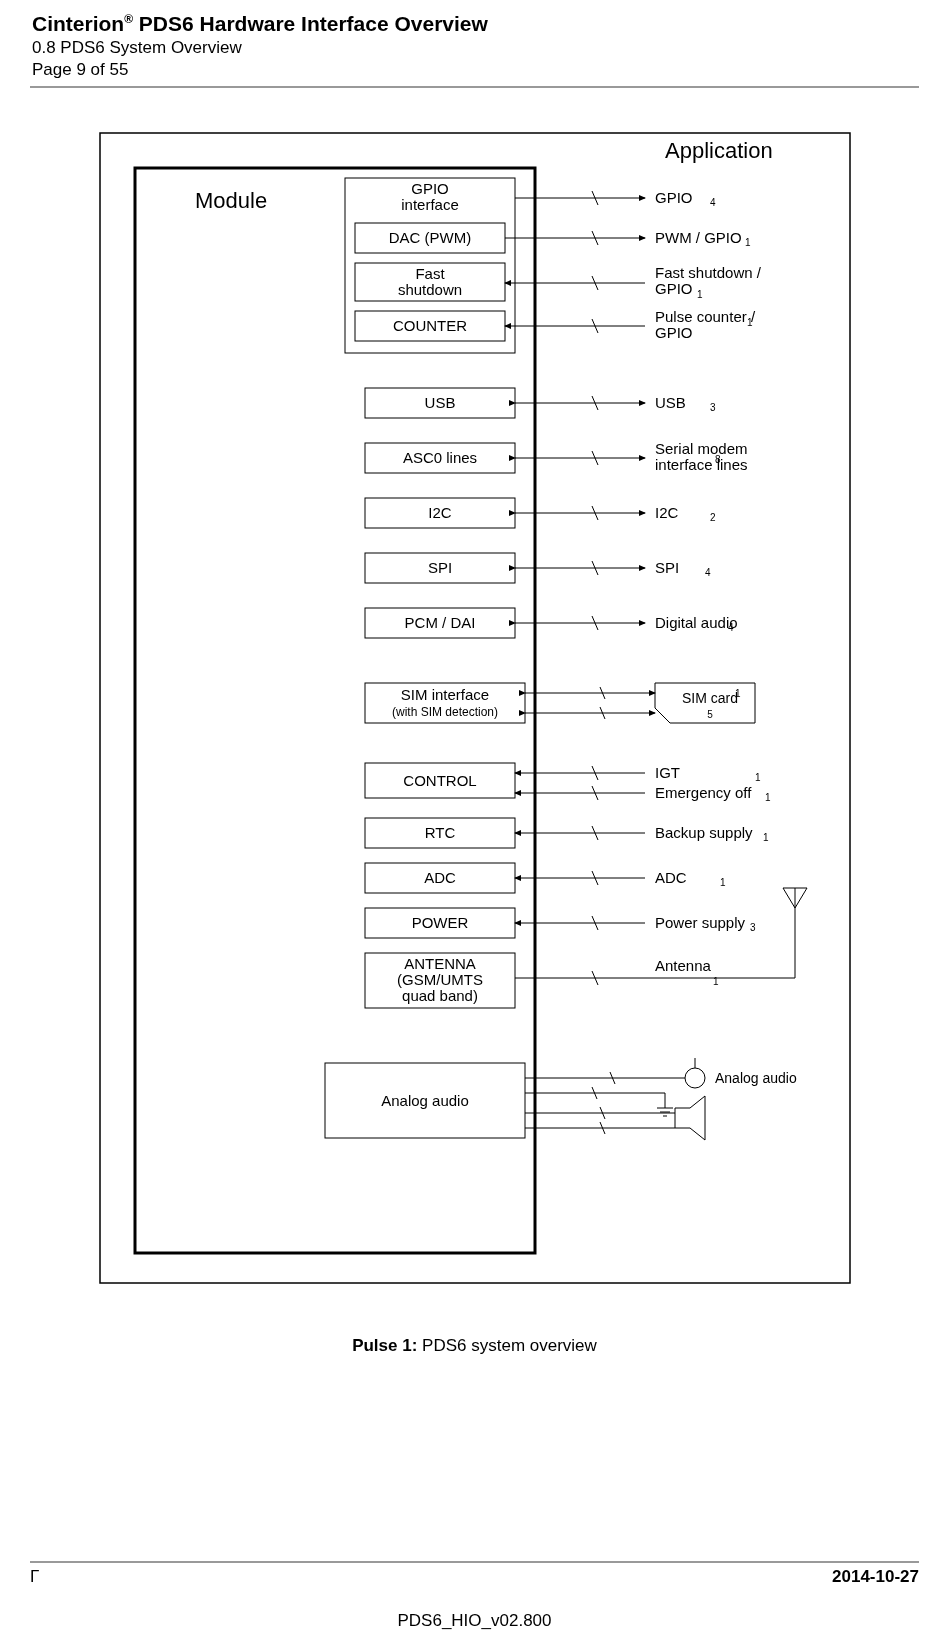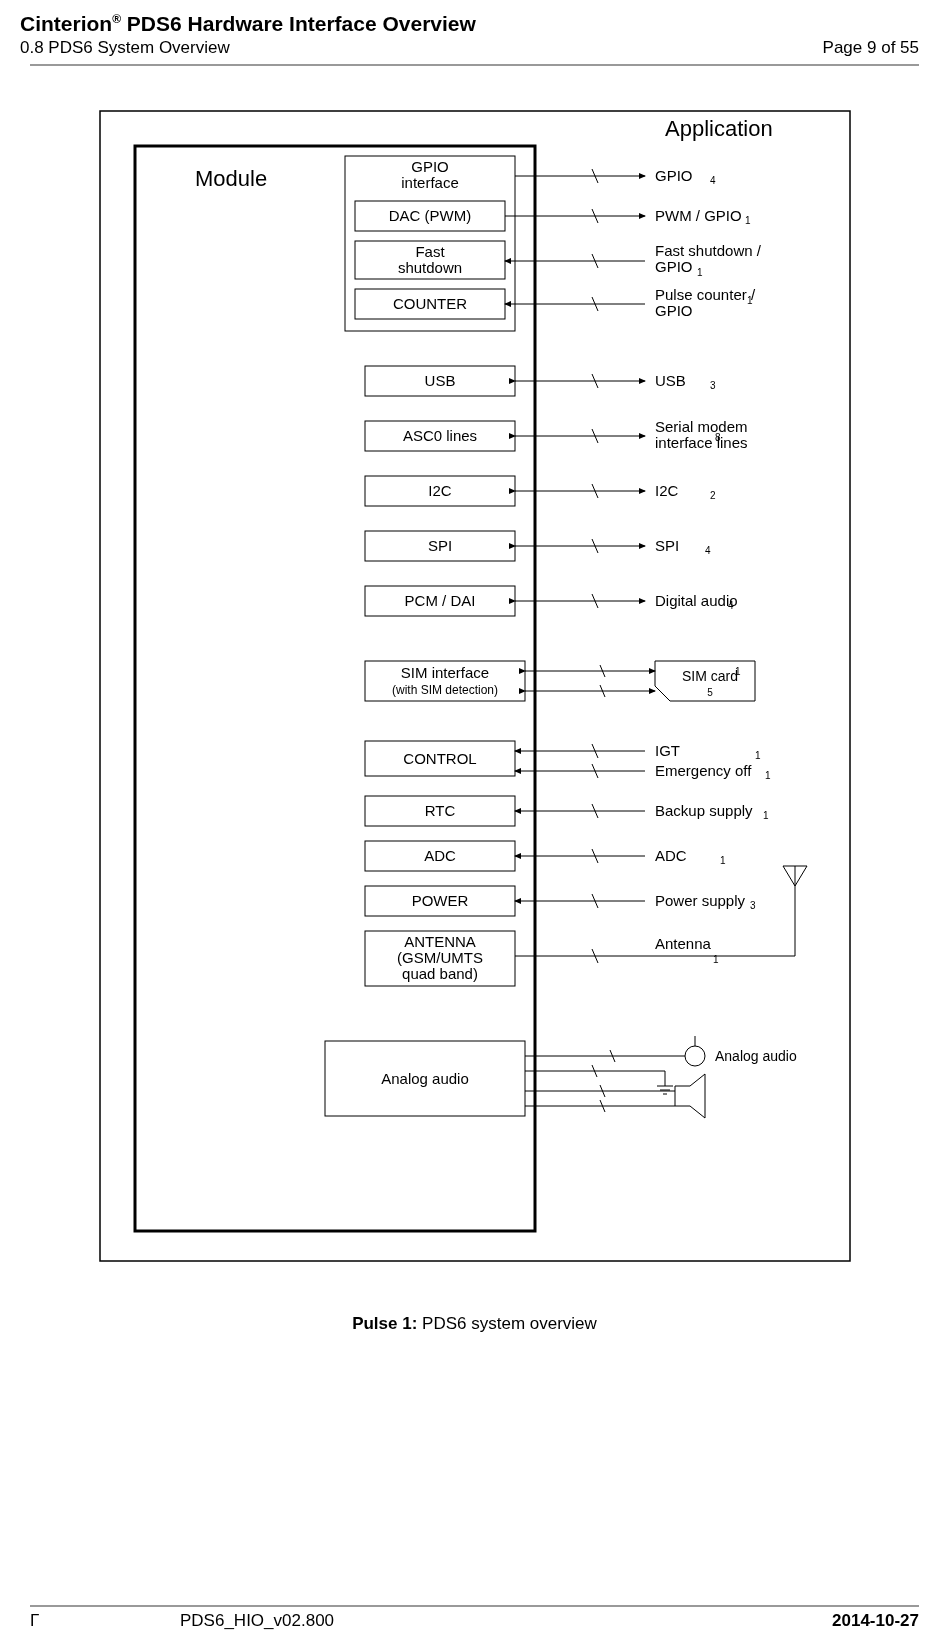--- a/index.html
+++ b/index.html
@@ -10,24 +10,25 @@
     font-family: Arial, Helvetica, sans-serif;
     color: #000;
   }
   .page {
     width: 949px;
     height: 1641px;
     position: relative;
     box-sizing: border-box;
   }
   .header {
-    padding: 12px 30px 0 20px;
+    padding: 12px 30px 0 32px;
     display: flex;
     justify-content: space-between;
-    align-items: flex-end;
+    align-items: flex-start;
+    flex-direction: column;
   }
   .header-left .title {
     font-size: 21px;
     font-weight: bold;
   }
   .header-left .sup {
     font-size: 12px;
     vertical-align: super;
   }
   .header-left .subtitle {
@@ -79,22 +80,23 @@
     border: none;
     border-top: 2px solid #999;
     margin-bottom: 4px;
   }
   .footer-row {
     display: flex;
     justify-content: space-between;
     font-size: 17px;
   }
   .footer-center {
-    text-align: left;
+    text-align: center;
     flex: 1;
+    margin-top: 44px;
   }
   .footer-left, .footer-right {
     width: 150px;
   }
   .footer-right { text-align: right; font-weight: bold; }
 </style>
 </head>
 <body>
 
 <div class="page">

